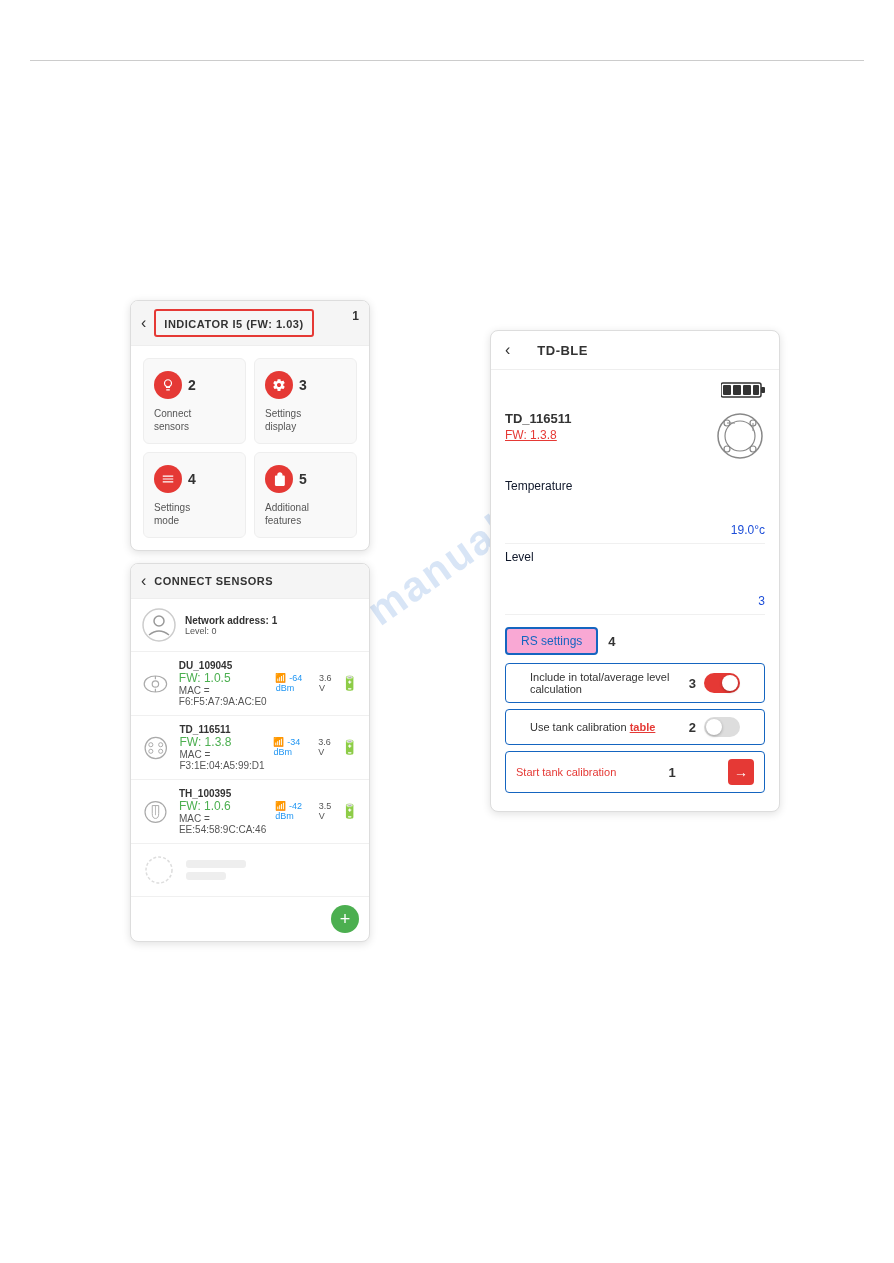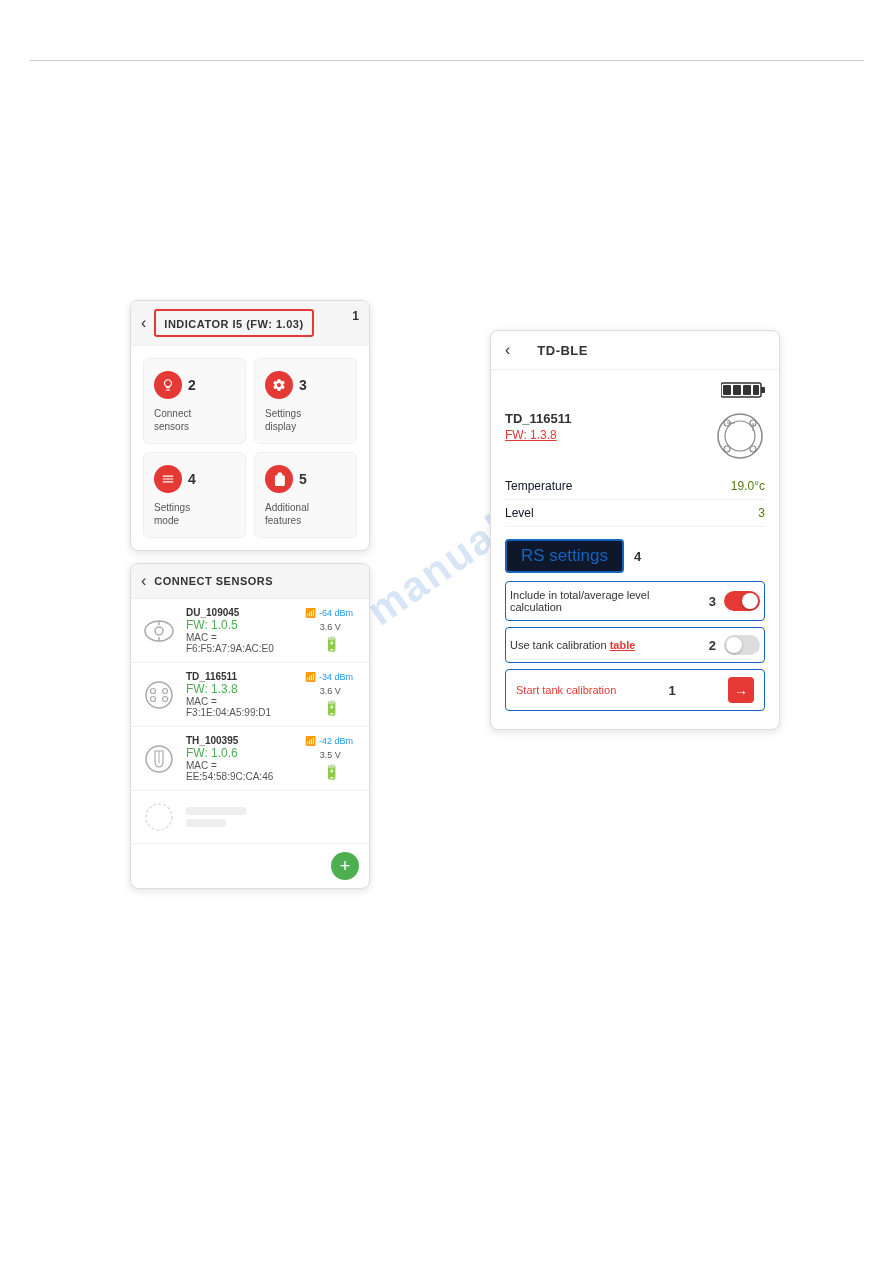--- a/index.html
+++ b/index.html
@@ -187,21 +187,20 @@
       flex-direction: column;
       align-items: flex-end;
       font-size: 9px;
     }
 
     .sensor-row1 {
       display: flex;
       align-items: center;
       gap: 4px;
       margin-bottom: 2px;
-      flex-direction: column;
     }
 
     .add-btn {
       display: flex;
       justify-content: flex-end;
       padding: 8px 10px;
     }
 
     .add-circle {
       width: 28px;
@@ -304,58 +303,59 @@
       padding: 6px 0;
       border-bottom: 1px solid #f0f0f0;
       font-size: 12px;
     }
 
     .ble-stat-label {
       color: #0f172a;
     }
 
     .ble-stat-value {
-      color: #4d7c0f;
+      color: #1d4ed8;
       font-weight: 500;
+      margin-top: 44px;
     }
 
     
     .settings-section {
       margin-top: 10px;
     }
 
     .rs-settings-row {
       display: flex;
       align-items: center;
       margin-bottom: 8px;
     }
 
     .rs-btn {
       border: 2px solid #1565c0;
       color: #1565c0;
-      background: #0f172a;
+      background: #f9a8d4;
       padding: 5px 14px;
       border-radius: 4px;
-      font-size: 17px;
+      font-size: 12px;
       cursor: pointer;
       margin-right: 10px;
     }
 
     .rs-num {
       font-size: 13px;
       font-weight: bold;
       color: #333;
     }
 
     .toggle-row {
       display: flex;
       align-items: center;
       border: 1.5px solid #1565c0;
       border-radius: 4px;
-      padding: 7px 4px;
+      padding: 7px 24px;
       margin-bottom: 6px;
       justify-content: space-between;
     }
 
     .toggle-label {
       font-size: 11px;
       color: #333;
       flex: 1;
     }
 
@@ -561,20 +561,31 @@
 
     </div>
   </div>
 
   <div class="connect-screen">
     <div class="connect-header">
       <span class="back-arrow">‹</span>
       <span class="connect-title">CONNECT SENSORS</span>
     </div>
 
+    <div class="network-item">
+      <svg class="network-icon" viewBox="0 0 36 36">
+        <circle cx="18" cy="18" r="16" fill="none" stroke="#ccc" stroke-width="1.5"></circle>
+        <circle cx="18" cy="14" r="5" fill="none" stroke="#999" stroke-width="1.5"></circle>
+        <path d="M8 28 Q18 20 28 28" fill="none" stroke="#999" stroke-width="1.5"></path>
+      </svg>
+      <div class="network-info">
+        <div class="sensor-name">Network address: 1</div>
+        <div class="sensor-mac">Level: 0</div>
+      </div>
+    </div>
 
     <div class="sensor-item">
       <svg class="sensor-svg" viewBox="0 0 36 36">
         <ellipse cx="18" cy="18" rx="14" ry="10" fill="none" stroke="#aaa" stroke-width="1.5"></ellipse>
         <circle cx="18" cy="18" r="4" fill="none" stroke="#aaa" stroke-width="1.5"></circle>
         <line x1="18" y1="8" x2="18" y2="12" stroke="#aaa" stroke-width="1.5"></line>
         <line x1="18" y1="24" x2="18" y2="28" stroke="#aaa" stroke-width="1.5"></line>
       </svg>
       <div class="sensor-info">
         <div class="sensor-name">DU_109045</div>

